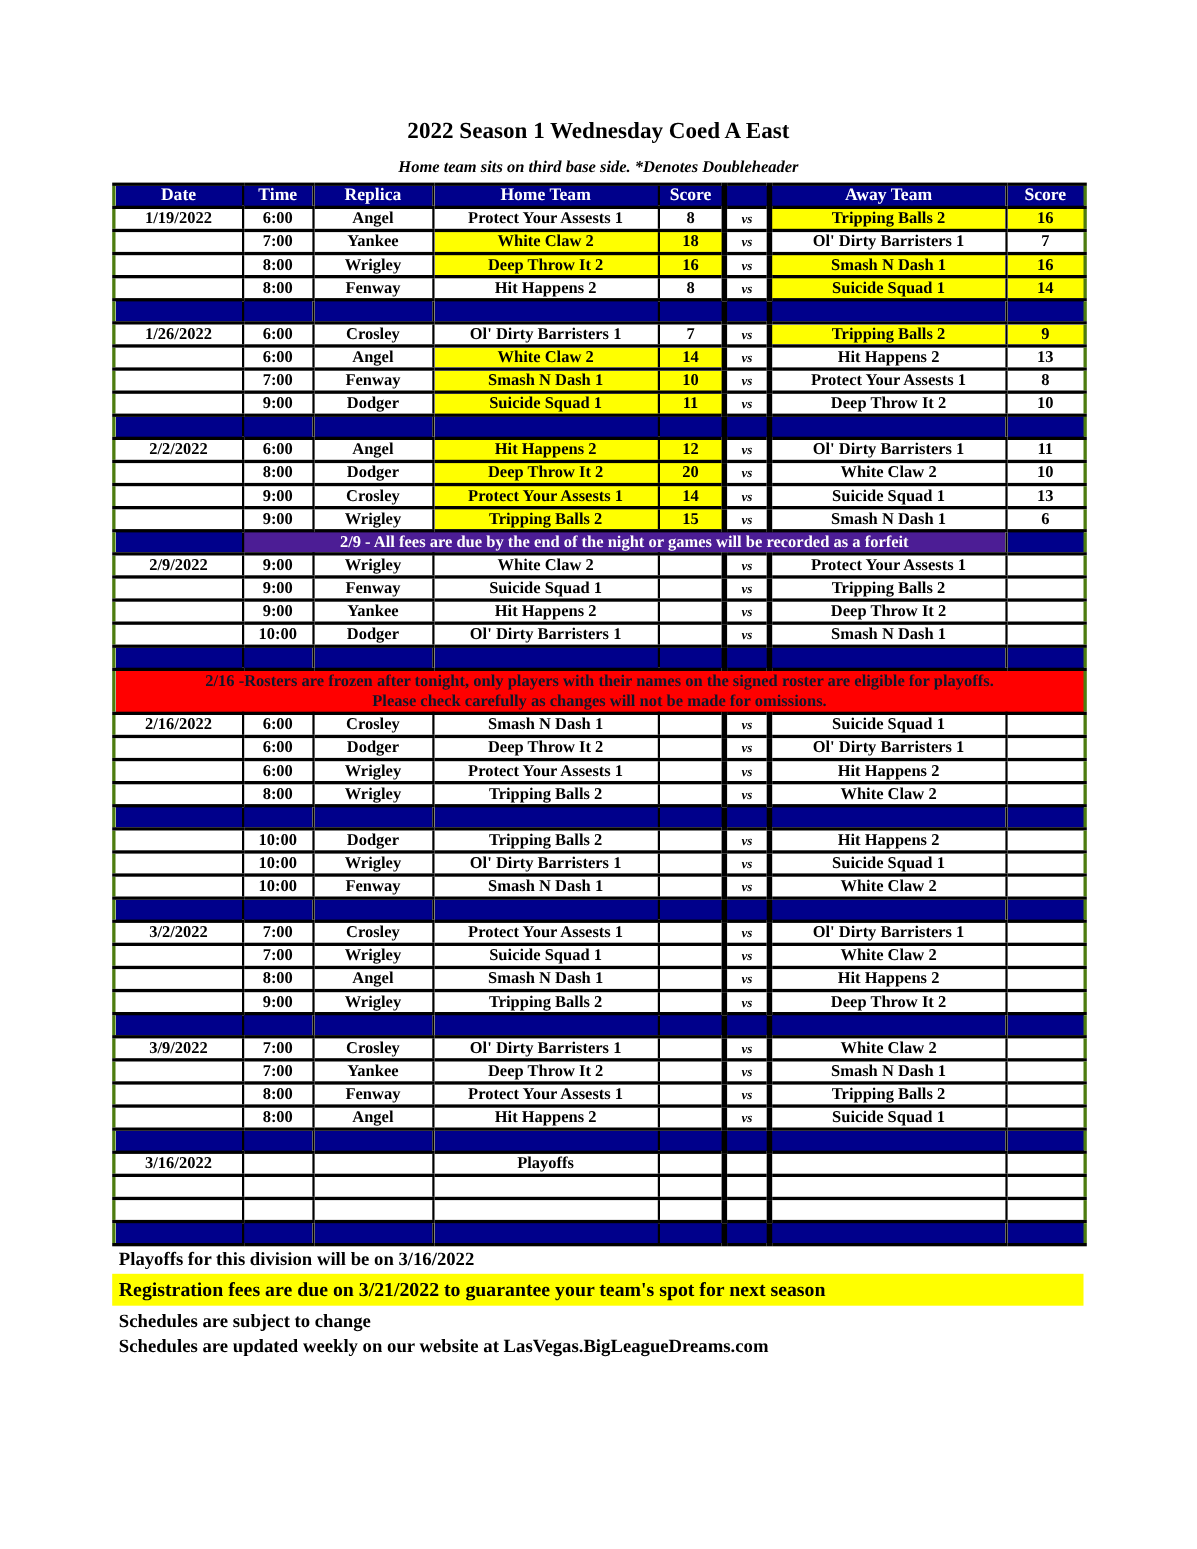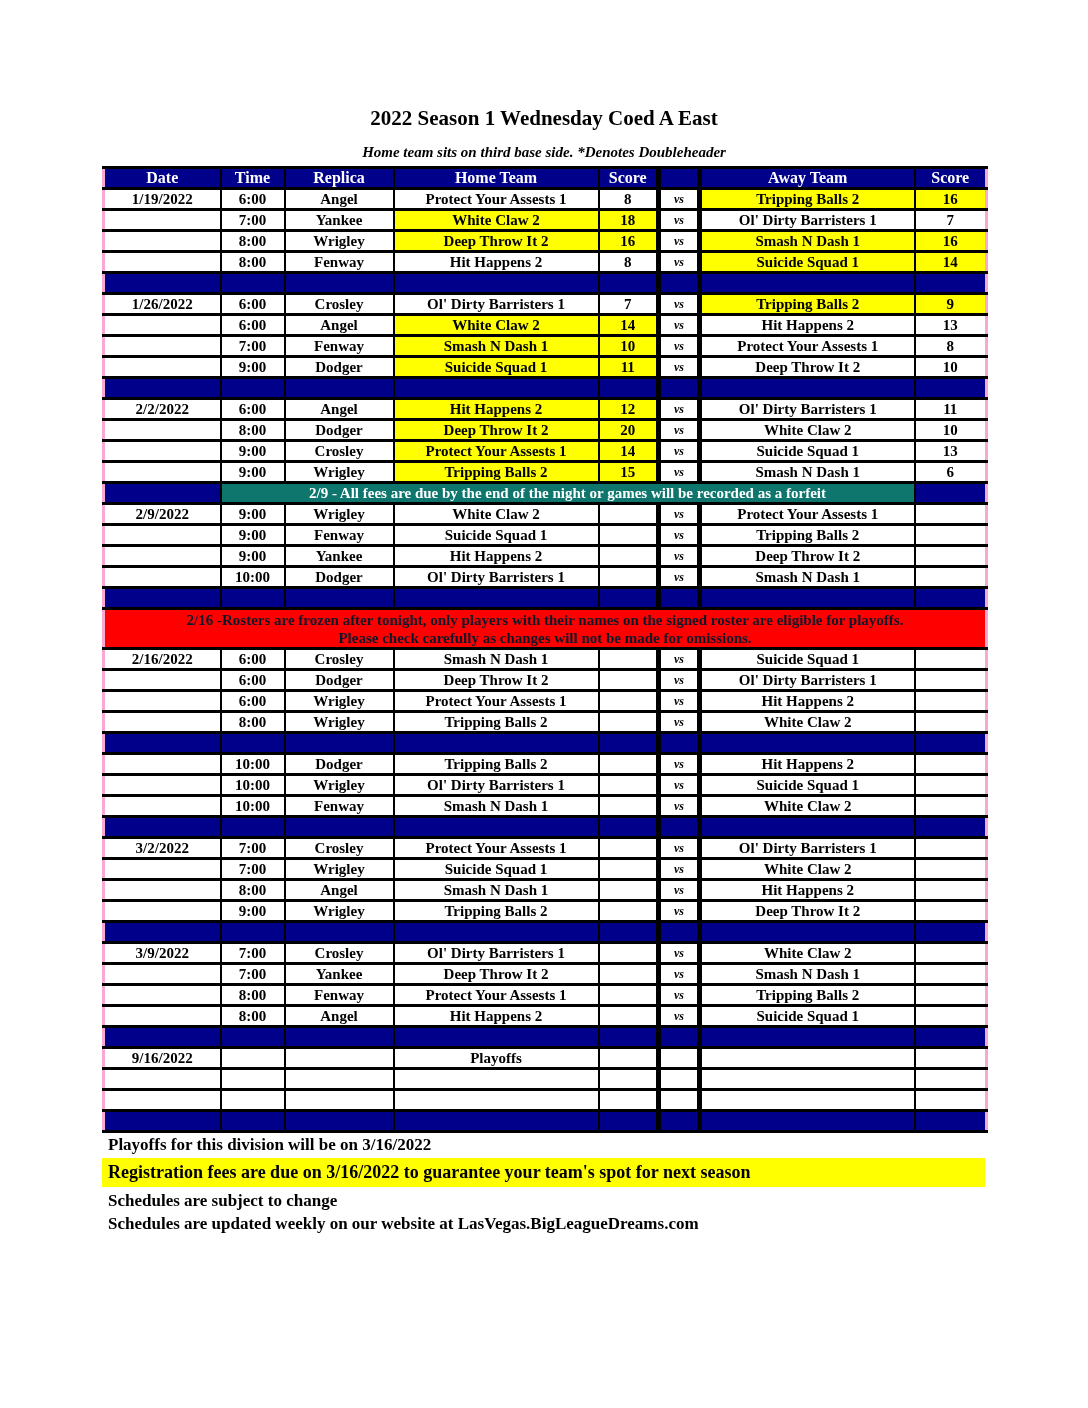--- a/index.html
+++ b/index.html
@@ -6,32 +6,32 @@
   body{
     width:1088px;height:1408px;background:#ffffff;color:#000;
     font-family:"Liberation Serif","DejaVu Serif",serif;font-weight:bold;
     position:relative;
   }
   .titles{text-align:center;padding-top:100px;}
   .title{font-size:29px;line-height:32px;margin:0;}
   .subtitle{font-size:21px;line-height:24px;margin:6px 0 4px 0;}
   .note{font-size:15px;line-height:17px;margin:14px 0 0 0;font-style:italic;}
   .table-wrap{margin:5px 0 0 102px;width:883px;}
-  table{border-collapse:collapse;table-layout:fixed;width:883px;border:3px solid #f9a8d4;}
+  table{border-collapse:collapse;table-layout:fixed;width:883px;border:3px solid #4d7c0f;}
   th,td{
     border:solid #000;border-width:3px 2px;height:18px;padding:0;
     text-align:center;font-weight:bold;font-size:15px;line-height:18px;
     overflow:hidden;white-space:nowrap;
   }
   th{background:#00008B;color:#ffffff;font-size:16px;}
   td.vs-col,th.vs-col{border-left-width:5px;border-right-width:5px;}
   td.vs{font-style:italic;font-size:12px;}
   td.hl{background:#FFFF00;}
   td.sep{background:#00008B;}
-  td.notice{background:#0f766e;color:#ffffff;font-size:15px;}
+  td.notice{background:#4c1d95;color:#ffffff;font-size:15px;}
   td.alert{background:#FF0000;color:#0f172a;font-size:15px;height:37px;}
   td.alert div{line-height:18px;}
   .footer{margin-left:102px;width:883px;}
   .f-plain{font-size:17px;line-height:20px;padding:2px 0 1px 6px;}
   .f-yellow{background:#FFFF00;padding:3px 6px 4px 6px;margin:2px 0;}
   .f-yellow .big{font-size:18px;line-height:22px;}
   .f-yellow .small{font-size:15px;line-height:19px;}
 </style>
 </head>
 <body>
@@ -449,21 +449,21 @@
           <td class="sep"></td>
           <td class="sep"></td>
           <td class="sep"></td>
           <td class="sep"></td>
           <td class="sep"></td>
           <td class="sep vs-col"></td>
           <td class="sep"></td>
           <td class="sep"></td>
         </tr>
         <tr>
-          <td>9/16/2022</td>
+          <td>3/16/2022</td>
           <td></td>
           <td></td>
           <td>Playoffs</td>
           <td></td>
           <td class="vs-col vs"></td>
           <td></td>
           <td></td>
         </tr>
         <tr>
           <td></td>
@@ -495,17 +495,17 @@
           <td class="sep"></td>
           <td class="sep"></td>
         </tr>
       </tbody>
   </table>
 </div>
 
 <div class="footer">
   <div class="f-plain">Playoffs for this division will be on 3/16/2022</div>
   <div class="f-yellow">
-    <div class="big">Registration fees are due on 3/16/2022 to guarantee your team's spot for next season</div>
+    <div class="big">Registration fees are due on 3/21/2022 to guarantee your team's spot for next season</div>
   </div>
   <div class="f-plain">Schedules are subject to change</div>
   <div class="f-plain">Schedules are updated weekly on our website at LasVegas.BigLeagueDreams.com</div>
 </div>
 
 </body></html>

